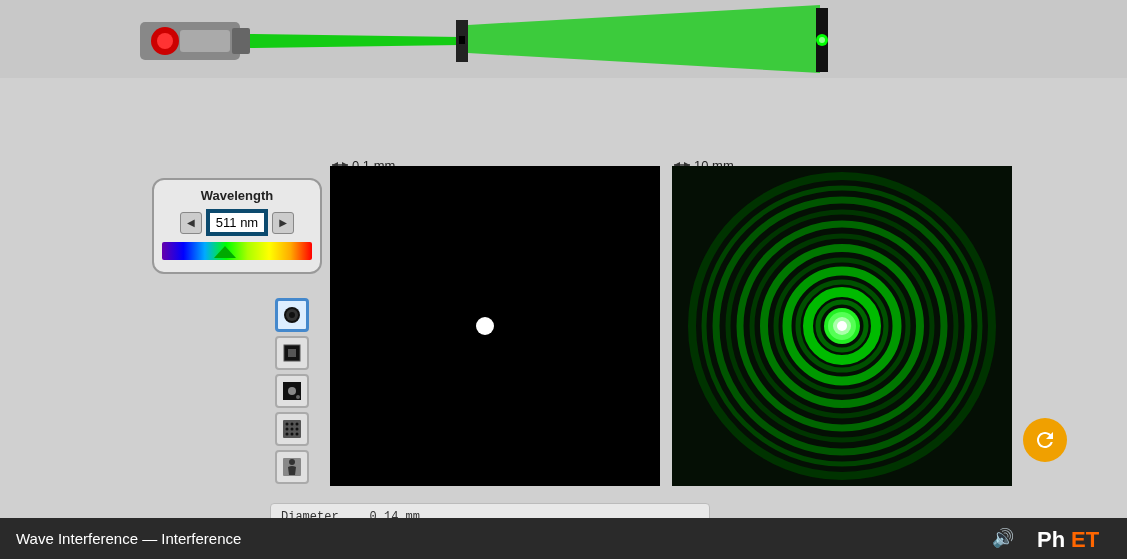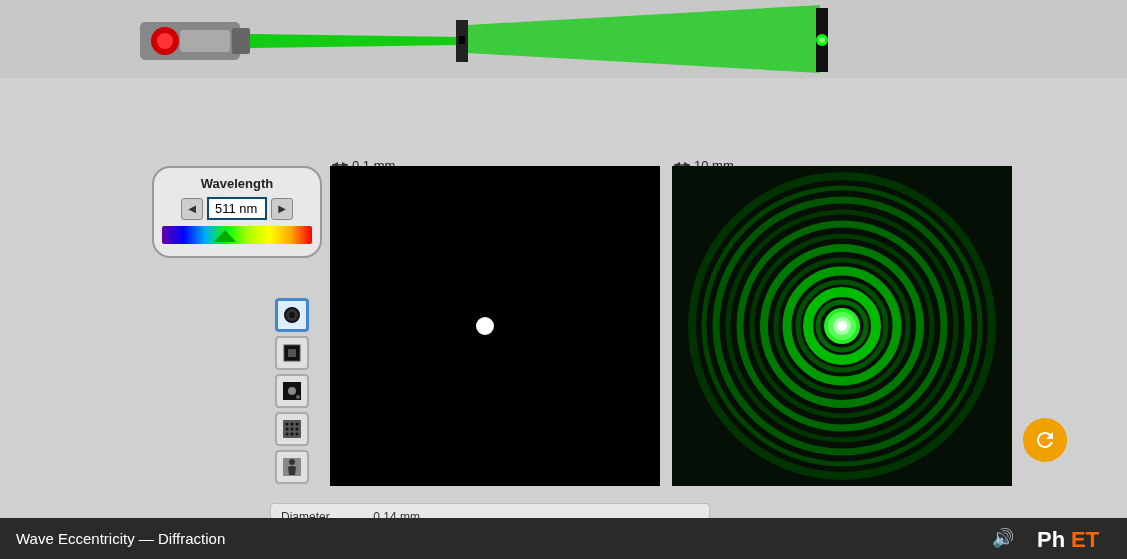--- a/index.html
+++ b/index.html
@@ -49,26 +49,26 @@
 
     
     #laser-svg {
       width: 100%;
       height: 100%;
     }
 
     
     #wavelength-box {
       position: absolute;
-      top: 88px;
+      top: 100px;
       left: 152px;
       width: 170px;
       background: #e8e8e8;
       border: 2px solid #999;
-      border-radius: 18px;
+      border-radius: 12px;
       padding: 8px;
     }
     #wavelength-box .wl-title {
       text-align: center;
       font-size: 13px;
       font-weight: bold;
       color: #222;
       margin-bottom: 6px;
     }
     #wavelength-spinner {
@@ -86,25 +86,25 @@
       border-radius: 3px;
       cursor: pointer;
       display: flex;
       align-items: center;
       justify-content: center;
       font-size: 10px;
       color: #333;
     }
     #wl-value-box {
       background: white;
-      border: 2px solid #0c4a6e;
+      border: 4px solid #0c4a6e;
       padding: 2px 6px;
       font-size: 13px;
       min-width: 60px;
-      text-align: left;
+      text-align: right;
     }
     #spectrum-bar {
       width: 100%;
       height: 18px;
       background: linear-gradient(to right, #6600aa, #0000ff, #00aaff, #00ff00, #aaff00, #ffff00, #ffaa00, #ff0000);
       border-radius: 2px;
       position: relative;
       margin-bottom: 4px;
     }
     #spectrum-handle {
@@ -183,20 +183,21 @@
       border: 1px solid #bbb;
       border-radius: 4px;
       padding: 6px 10px;
     }
 
     .control-row {
       display: flex;
       align-items: center;
       gap: 4px;
       margin-bottom: 12px;
+      font-family: Liberation Mono, monospace;
     }
     .ctrl-label {
       font-size: 12px;
       color: #333;
       min-width: 80px;
     }
     .ctrl-min {
       font-size: 11px;
       color: #333;
       min-width: 32px;
@@ -477,21 +478,21 @@
 
   <button id="reload-btn">
     <svg width="24" height="24" viewBox="0 0 24 24" fill="white">
       <path d="M17.65 6.35C16.2 4.9 14.21 4 12 4c-4.42 0-7.99 3.58-7.99 8s3.57 8 7.99 8c3.73 0 6.84-2.55 7.73-6h-2.08c-.82 2.33-3.04 4-5.65 4-3.31 0-6-2.69-6-6s2.69-6 6-6c1.66 0 3.14.69 4.22 1.78L13 11h7V4l-2.35 2.35z"></path>
     </svg>
   </button>
 
 </div>
 
 <div id="bottom-bar">
-  <span id="bottom-title">Wave Eccentricity — Diffraction</span>
+  <span id="bottom-title">Wave Interference — Interference</span>
 
   <div id="phet-logo">
     <span id="sound-icon">🔊</span>
 
     <svg width="80" height="34" viewBox="0 0 80 34" xmlns="http://www.w3.org/2000/svg">
       <text x="2" y="26" font-family="Arial Black, Arial" font-size="22" font-weight="900" fill="white">Ph</text>
       <text x="36" y="26" font-family="Arial Black, Arial" font-size="22" font-weight="900" fill="#ff6600">ET</text>
     </svg>
   </div>
 </div>

